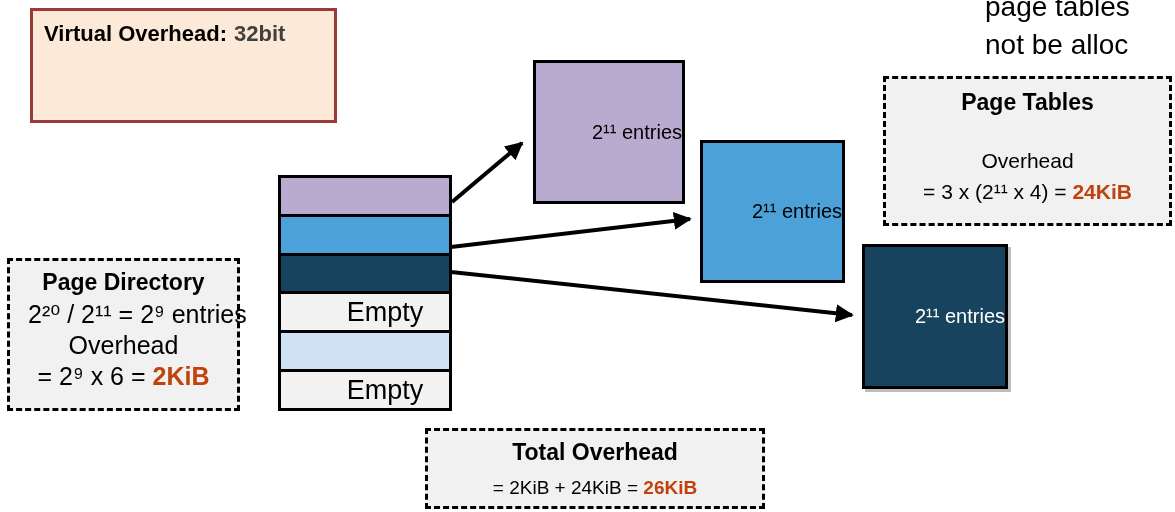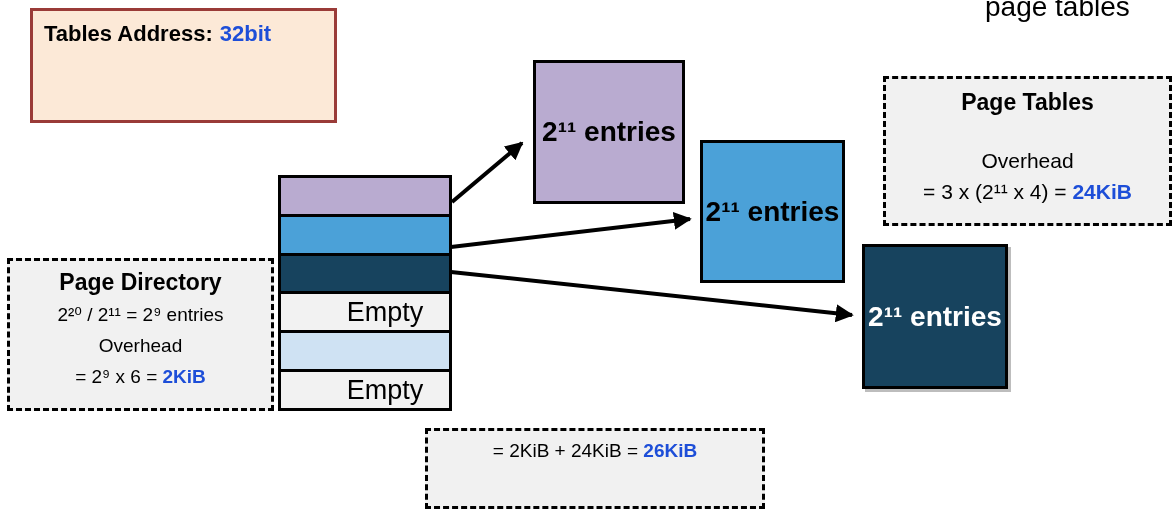--- a/index.html
+++ b/index.html
@@ -9,21 +9,21 @@
     font-family:"Liberation Sans","DejaVu Sans",sans-serif;color:#000;
   }
   .arrows{position:absolute;left:0;top:0;width:1175px;height:512px;pointer-events:none;}
 
   
   .info-box{
     position:absolute;left:30px;top:8px;width:307px;height:115px;
     background:#fce9d7;border:3px solid #9a3b38;padding:6px 11px;
     font-weight:bold;font-size:22px;line-height:33px;white-space:nowrap;
   }
-  .info-box .val{color:#1d4ed8;margin-left:7px;text-align:right;}
+  .info-box .val{color:#404040;margin-left:7px;text-align:right;}
 
   
   .corner-note{
     position:absolute;left:985px;top:-12px;font-size:28px;line-height:38px;
     white-space:nowrap;color:#000;
   }
 
   
   .stack{
     position:absolute;left:278px;top:175px;width:174px;height:236px;
@@ -32,35 +32,35 @@
   .stack .row{flex:1;border-bottom:3px solid #000;display:flex;align-items:center;justify-content:center;font-size:27px;padding-left:40px;}
   .stack .row:last-child{border-bottom:none;}
   .bg-purple{background:#b9abd0;}
   .bg-blue{background:#4ba1d8;}
   .bg-navy{background:#17435e;}
   .bg-empty{background:#f2f2f2;}
   .bg-lightblue{background:#cfe2f3;}
 
   
   .square{
-    position:absolute;border:3px solid #000;display:flex;align-items:center;justify-content:center;
-    font-weight:bold;font-size:28px;white-space:nowrap;
+    position:absolute;border:3px solid #000;display:flex;align-items:center;justify-content:flex-end;
+    font-weight:normal;font-size:20px;white-space:nowrap;
   }
   .sq-purple{left:533px;top:60px;width:152px;height:144px;background:#b9abd0;}
   .sq-blue{left:700px;top:140px;width:145px;height:143px;background:#4ba1d8;}
   .sq-navy{left:862px;top:244px;width:146px;height:145px;background:#17435e;color:#fff;box-shadow:3px 3px 0 #bdbdbd;}
 
   
   .dash-box{position:absolute;background:#f1f1f1;border:3px dashed #000;}
   .dash-title{font-weight:bold;font-size:23px;text-align:center;line-height:34px;}
   .dash-line{font-size:21px;line-height:31px;white-space:nowrap;text-align:center;}
-  .red{color:#1d4ed8;font-weight:bold;}
+  .red{color:#c2410c;font-weight:bold;}
 
-  .pd-box{left:7px;top:258px;width:267px;height:153px;padding:4px 18px;}
-  .pd-box .dash-line{font-size:19px;}
+  .pd-box{left:7px;top:258px;width:233px;height:153px;padding:4px 18px;}
+  .pd-box .dash-line{font-size:25px;}
 
   .pt-box{left:883px;top:76px;width:289px;height:150px;padding:6px 9px;}
   .pt-box .gap{height:26px;}
 
   .total-box{left:425px;top:428px;width:340px;height:81px;padding:3px 6px;text-align:center;}
   .total-box .dash-title{line-height:37px;}
   .total-box .dash-line{font-size:19px;line-height:33px;}
 </style>
 </head>
 <body>
@@ -72,25 +72,26 @@
       <marker id="arrow" viewBox="0 0 10 10" refX="9" refY="5" markerWidth="4.5" markerHeight="4.5" orient="auto">
         <path d="M0,0 L10,5 L0,10 z" fill="#000"></path>
       </marker>
     </defs>
     <line x1="452" y1="202" x2="522" y2="143" stroke="#000" stroke-width="4" marker-end="url(#arrow)"></line>
     <line x1="451" y1="247" x2="690" y2="219" stroke="#000" stroke-width="4" marker-end="url(#arrow)"></line>
     <line x1="451" y1="272" x2="852" y2="315" stroke="#000" stroke-width="4" marker-end="url(#arrow)"></line>
   </svg>
 
   <div class="info-box">
-    <div><span>Tables Address:</span><span class="val">32bit</span></div>
+    <div><span>Virtual Overhead:</span><span class="val">32bit</span></div>
   </div>
 
   <div class="corner-note">
     <div>page tables</div>
+    <div>not be alloc</div>
   </div>
 
   <div class="stack">
     <div class="row bg-purple"></div>
     <div class="row bg-blue"></div>
     <div class="row bg-navy"></div>
     <div class="row bg-empty">Empty</div>
     <div class="row bg-lightblue"></div>
     <div class="row bg-empty">Empty</div>
   </div>
@@ -113,16 +114,17 @@
   </div>
 
   <div class="dash-box pt-box">
     <div class="dash-title">Page Tables</div>
     <div class="gap"></div>
     <div class="dash-line">Overhead</div>
     <div class="dash-line"><span>= 3 x (2¹¹ x 4) = </span><span class="red">24KiB</span></div>
   </div>
 
   <div class="dash-box total-box">
+    <div class="dash-title">Total Overhead</div>
     <div class="dash-line"><span>= 2KiB + 24KiB = </span><span class="red">26KiB</span></div>
   </div>
 
 </div>
 
 </body></html>

